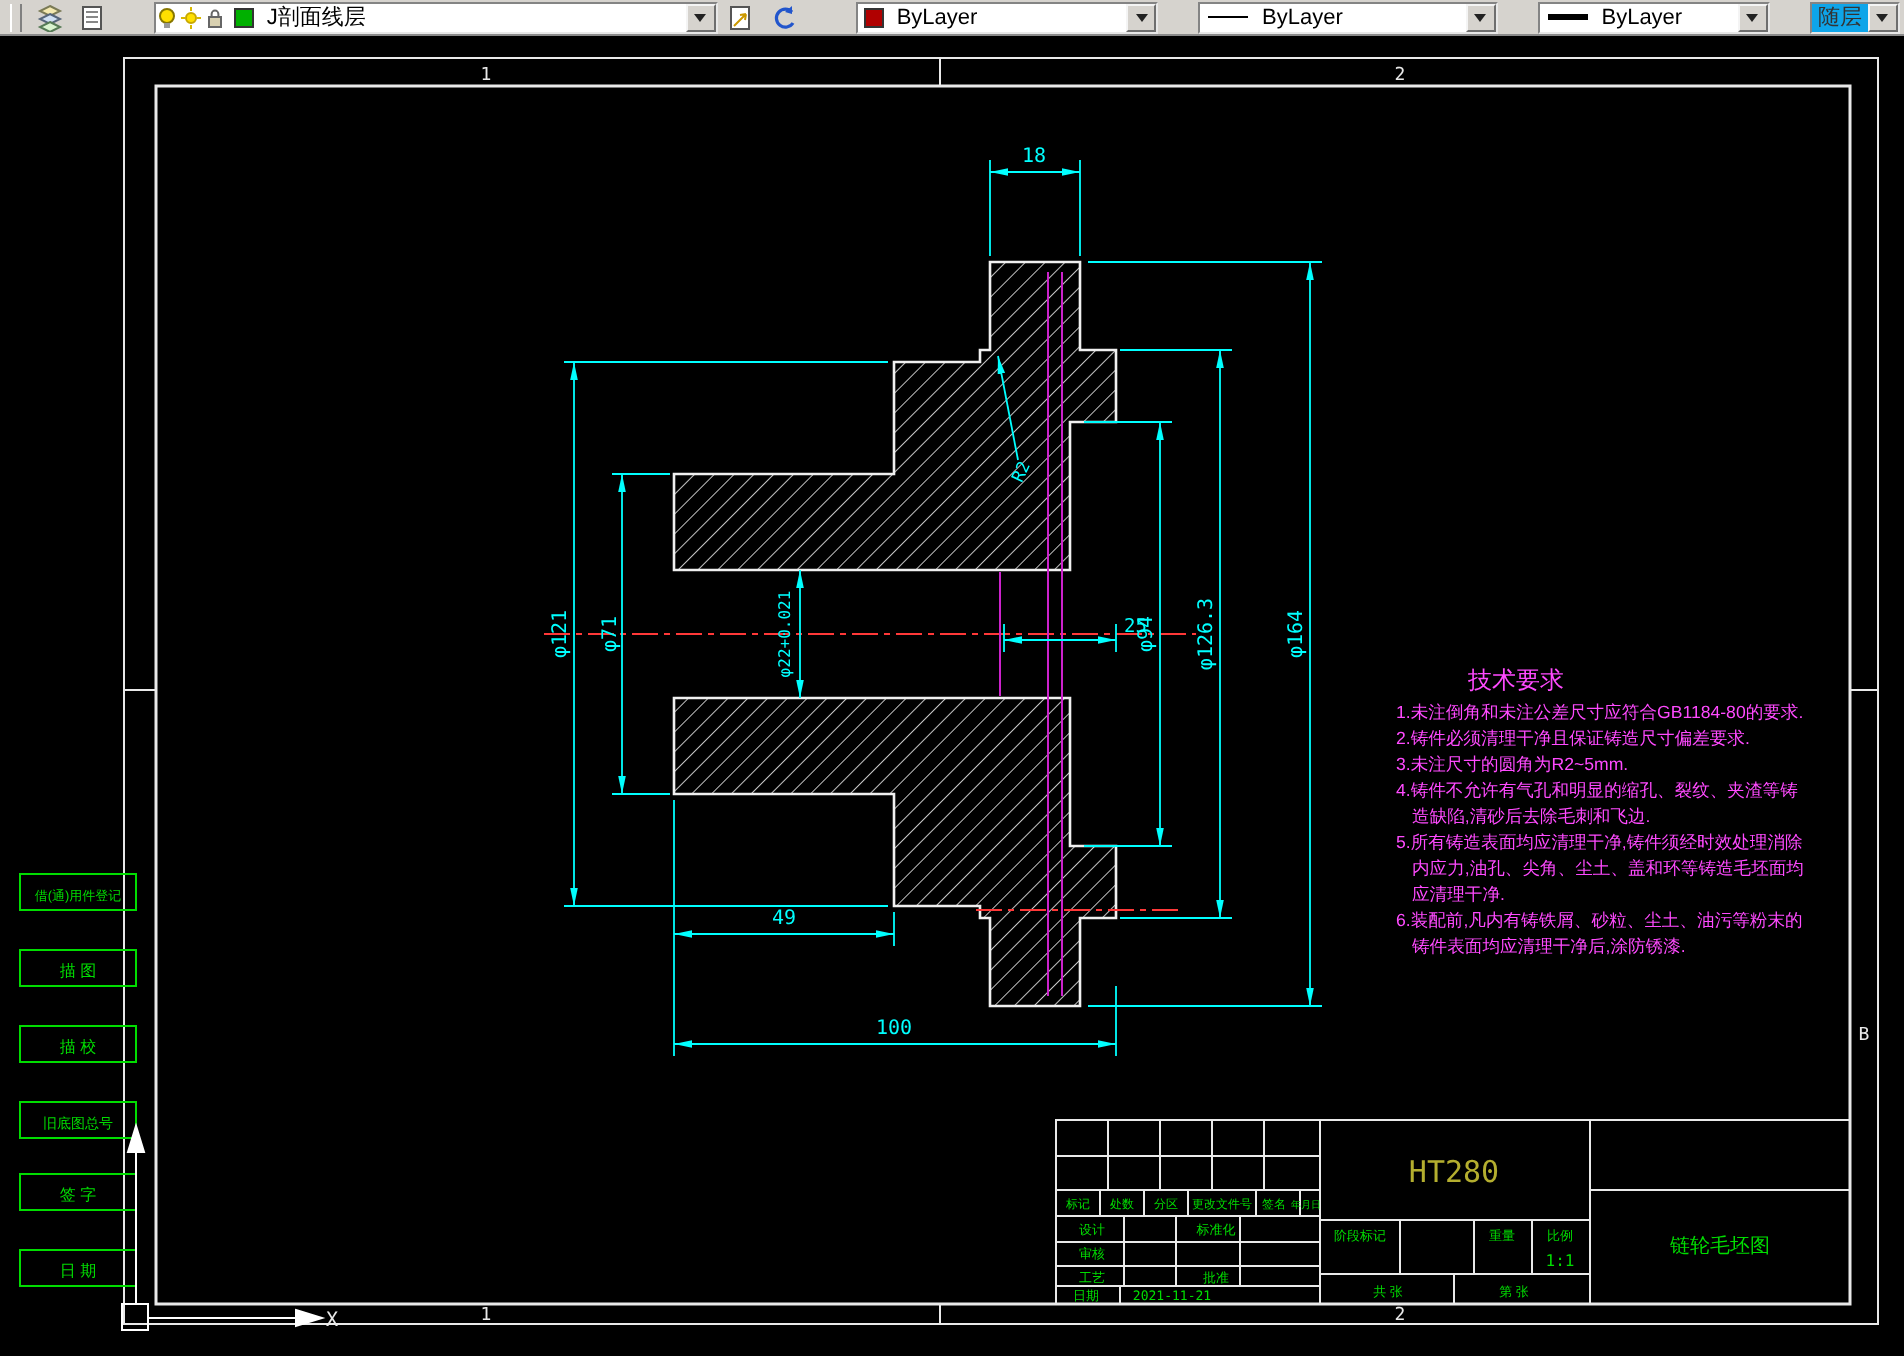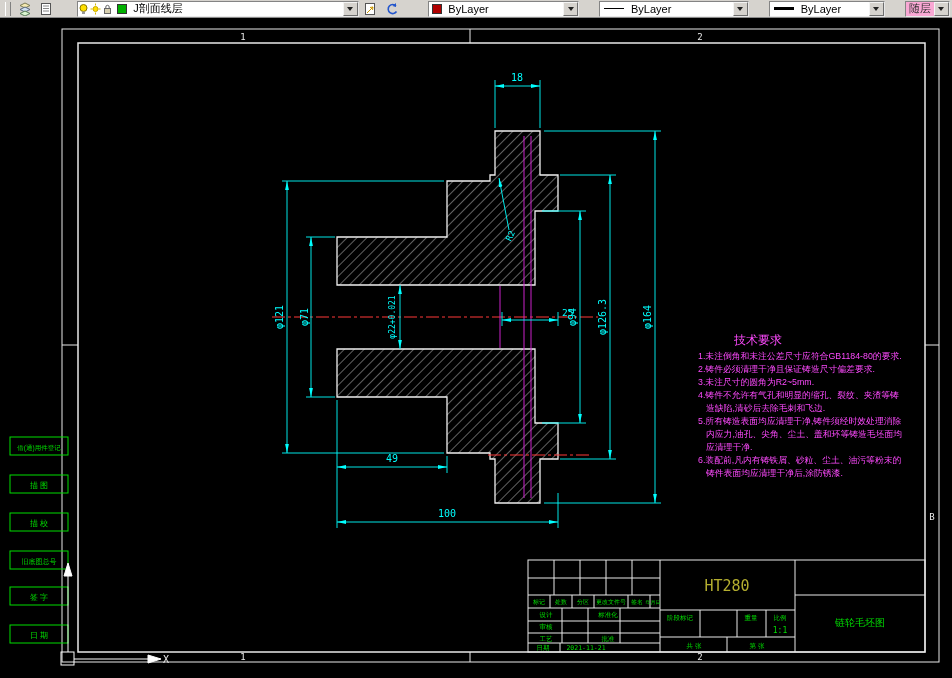--- a/index.html
+++ b/index.html
@@ -8,21 +8,21 @@
   .toolbar{height:18px;background:#d6d3ce;display:flex;align-items:center;padding:0 2px;box-sizing:border-box;border-bottom:1px solid #8a8a8a;}
   .tb-grip{width:4px;height:14px;border-left:1px solid #fff;border-right:1px solid #808080;margin:0 3px;}
   .tb-btn{width:22px;height:16px;padding:0;background:#d6d3ce;border:1px solid #d6d3ce;display:flex;align-items:center;justify-content:center;}
   .combo{height:16px;box-sizing:border-box;display:flex;align-items:center;background:#fff;border:1px solid;border-color:#848484 #e8e8e8 #e8e8e8 #848484;font-size:11px;color:#000;margin-left:20px;}
   .combo .val{padding:0 3px;white-space:nowrap;overflow:hidden;}
   .combo .arrow{margin-left:auto;width:15px;align-self:stretch;background:#d6d3ce;border:1px solid;border-color:#f4f4f4 #6e6e6e #6e6e6e #f4f4f4;display:flex;align-items:center;justify-content:center;box-sizing:border-box;}
   .tri{width:0;height:0;border:3px solid transparent;border-top:4px solid #222;margin-top:4px;}
   .chip{width:8px;height:8px;display:inline-block;margin:0 3px;border:1px solid #333;flex:none;}
   .lt-glyph{width:20px;height:1px;background:#000;margin:0 4px;flex:none;}
   .lw-glyph{width:20px;height:3px;background:#000;margin:0 4px;flex:none;}
-  .combo.disabled{background:#f9a8d4;color:#333;text-align:center;}
+  .combo.disabled{background:#0ea5e9;color:#333;text-align:center;}
   .w-layer{width:286px;}
   .w-color{width:153px;margin-left:26px;}
   .w-lt{width:152px;}
   .w-lw{width:118px;}
   .w-ps{flex:1;}
   .st-icon{margin-right:1px;flex:none;}
   svg#cad{display:block;background:#000;}
 </style>
 </head>
 <body>

